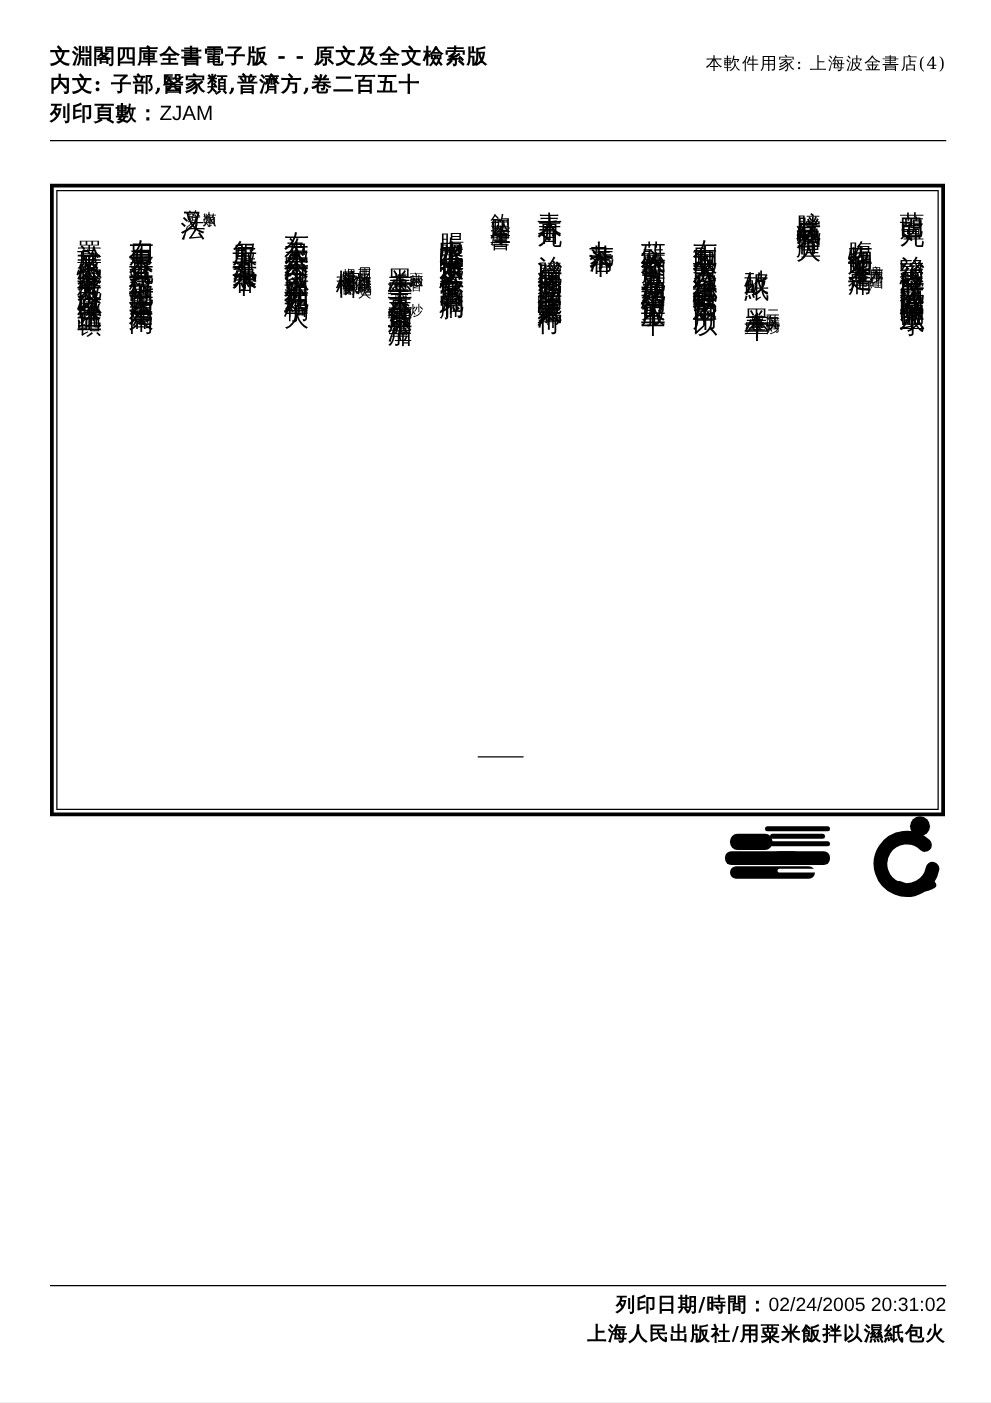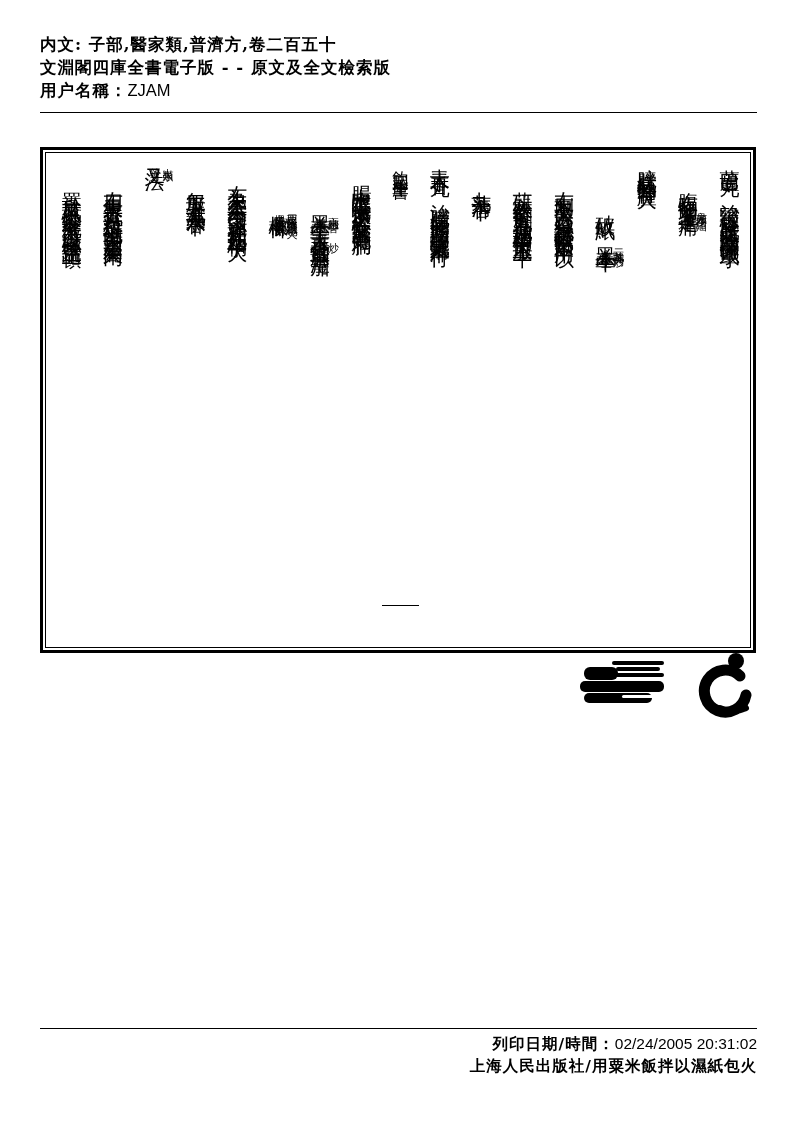--- a/index.html
+++ b/index.html
@@ -48,25 +48,26 @@
   
   .footer{position:absolute;top:1033px;left:40px;right:36px;font-size:15.5px;font-weight:bold;line-height:22px;letter-spacing:1px;text-align:right;}
 </style>
 </head>
 <body>
 
 <div class="sheet">
 
   <div class="header">
     <div class="header-left">
+      <div>文淵閣四庫全書電子版 - - 原文及全文檢索版</div>
       <div>内文: 子部,醫家類,普濟方,卷二百五十</div>
-      <div>文淵閣四庫全書電子版 - - 原文及全文檢索版</div>
-      <div><span>用户名稱：</span><span class="latin">ZJAM</span></div>
+      <div><span>列印頁數：</span><span class="latin">ZJAM</span></div>
     </div>
     <div class="header-right">
+      <div>本軟件用家: 上海波金書店(4)</div>
     </div>
   </div>
 
   <hr class="rule top">
 
   <div class="frame">
     <div class="page-inner">
       <div class="page" id="columns">
           <div class="col" style="padding-top: 0px;"><span class="big">葫蘆巴丸　治腎經虛冷膀胱氣痛或陰腫偏墜或小</span></div>
           <div class="col" style="padding-top: 23px;"><span class="big">腹有物如卯上下走痛</span><span class="annot"><span class="annot-line">方見本門諸疝</span><span class="annot-line">類葫蘆巴丸</span></span></div>

